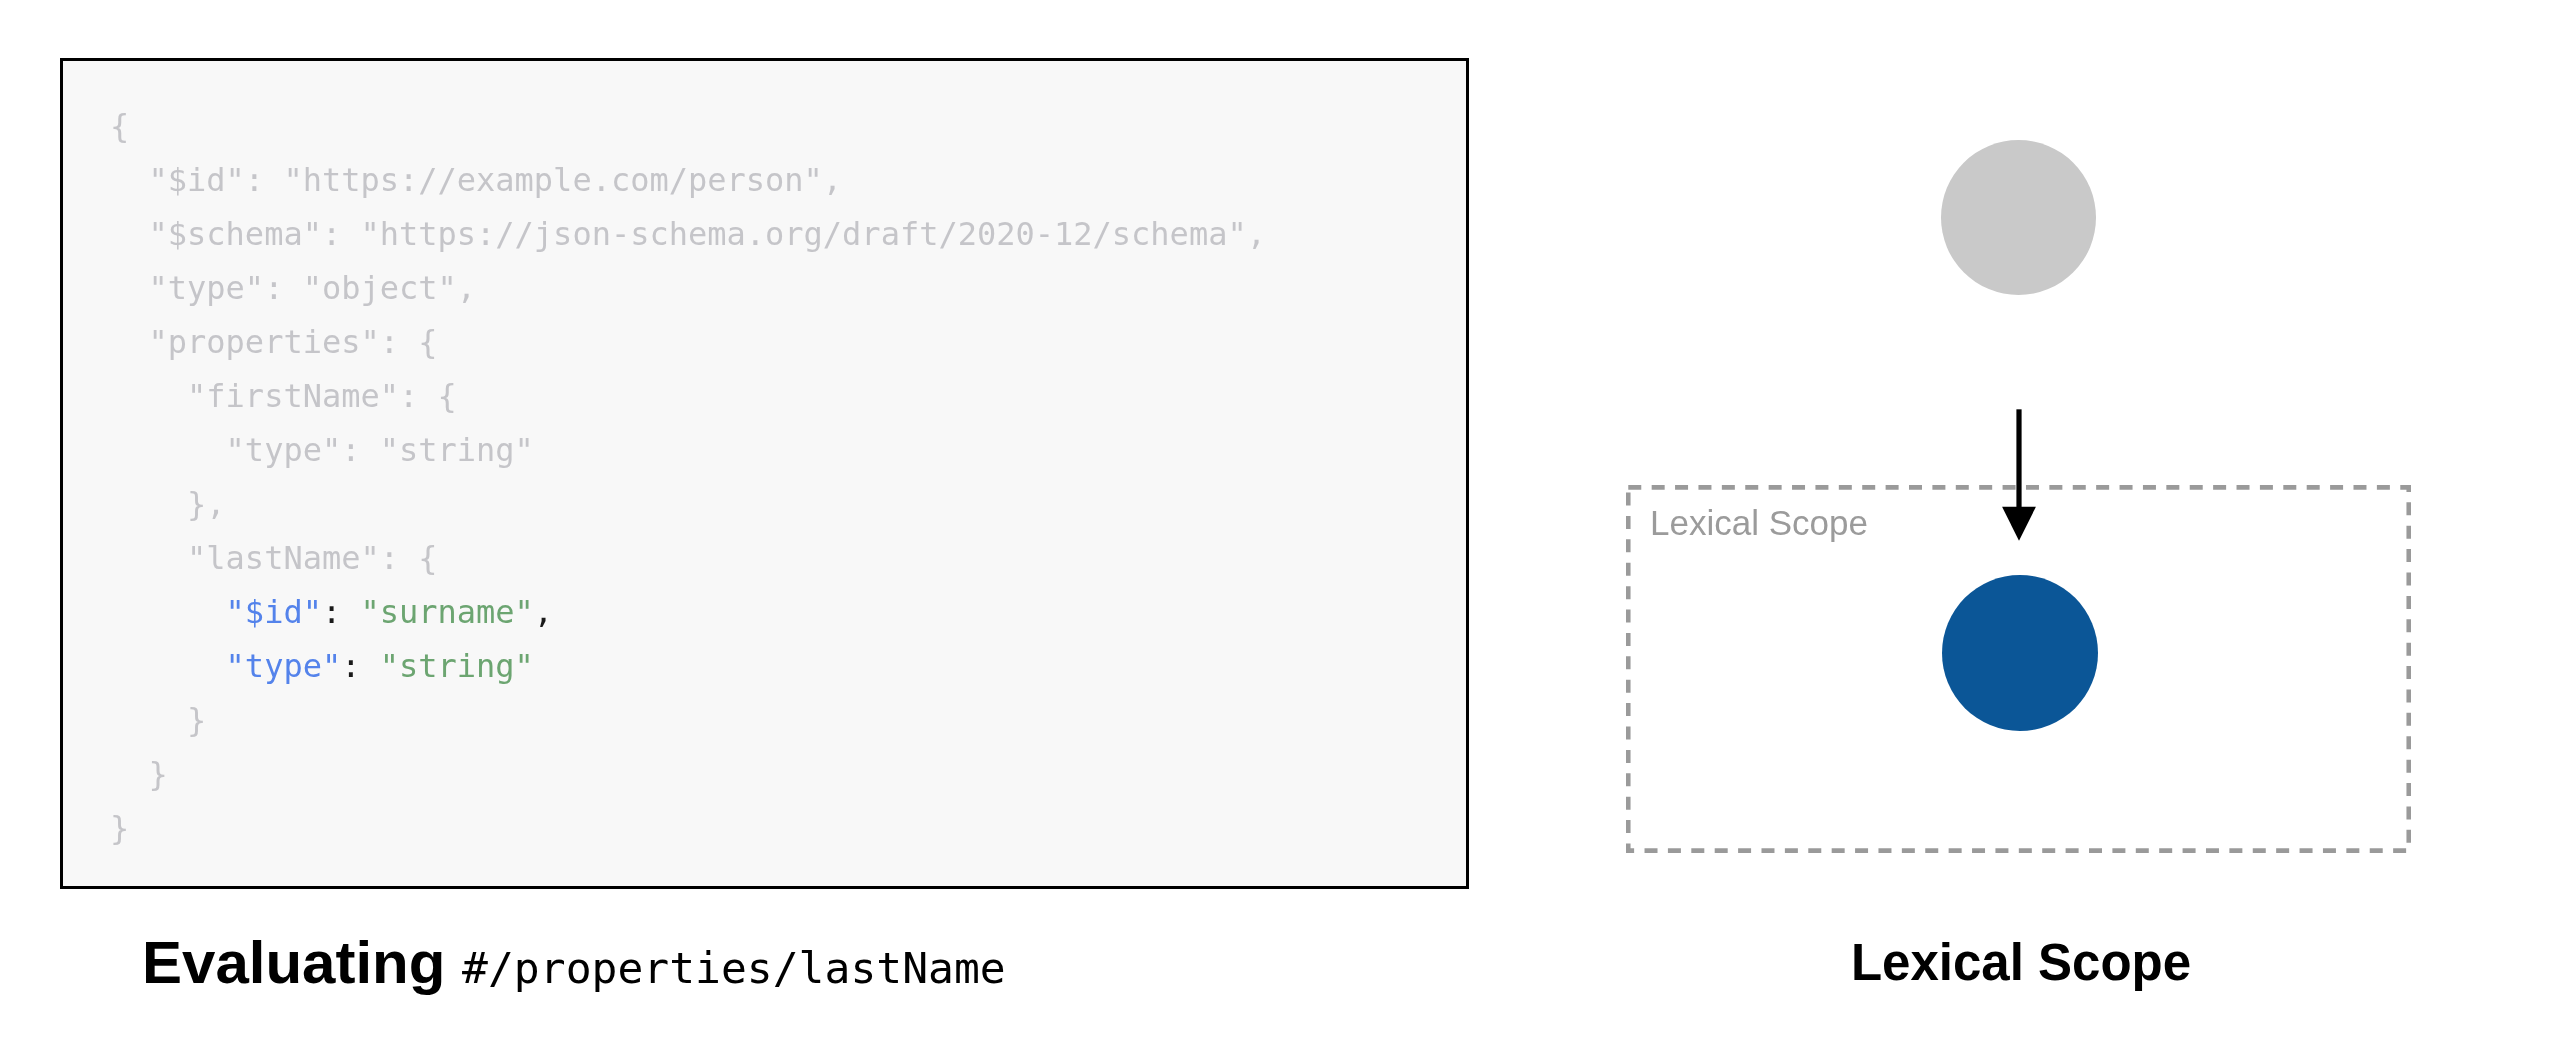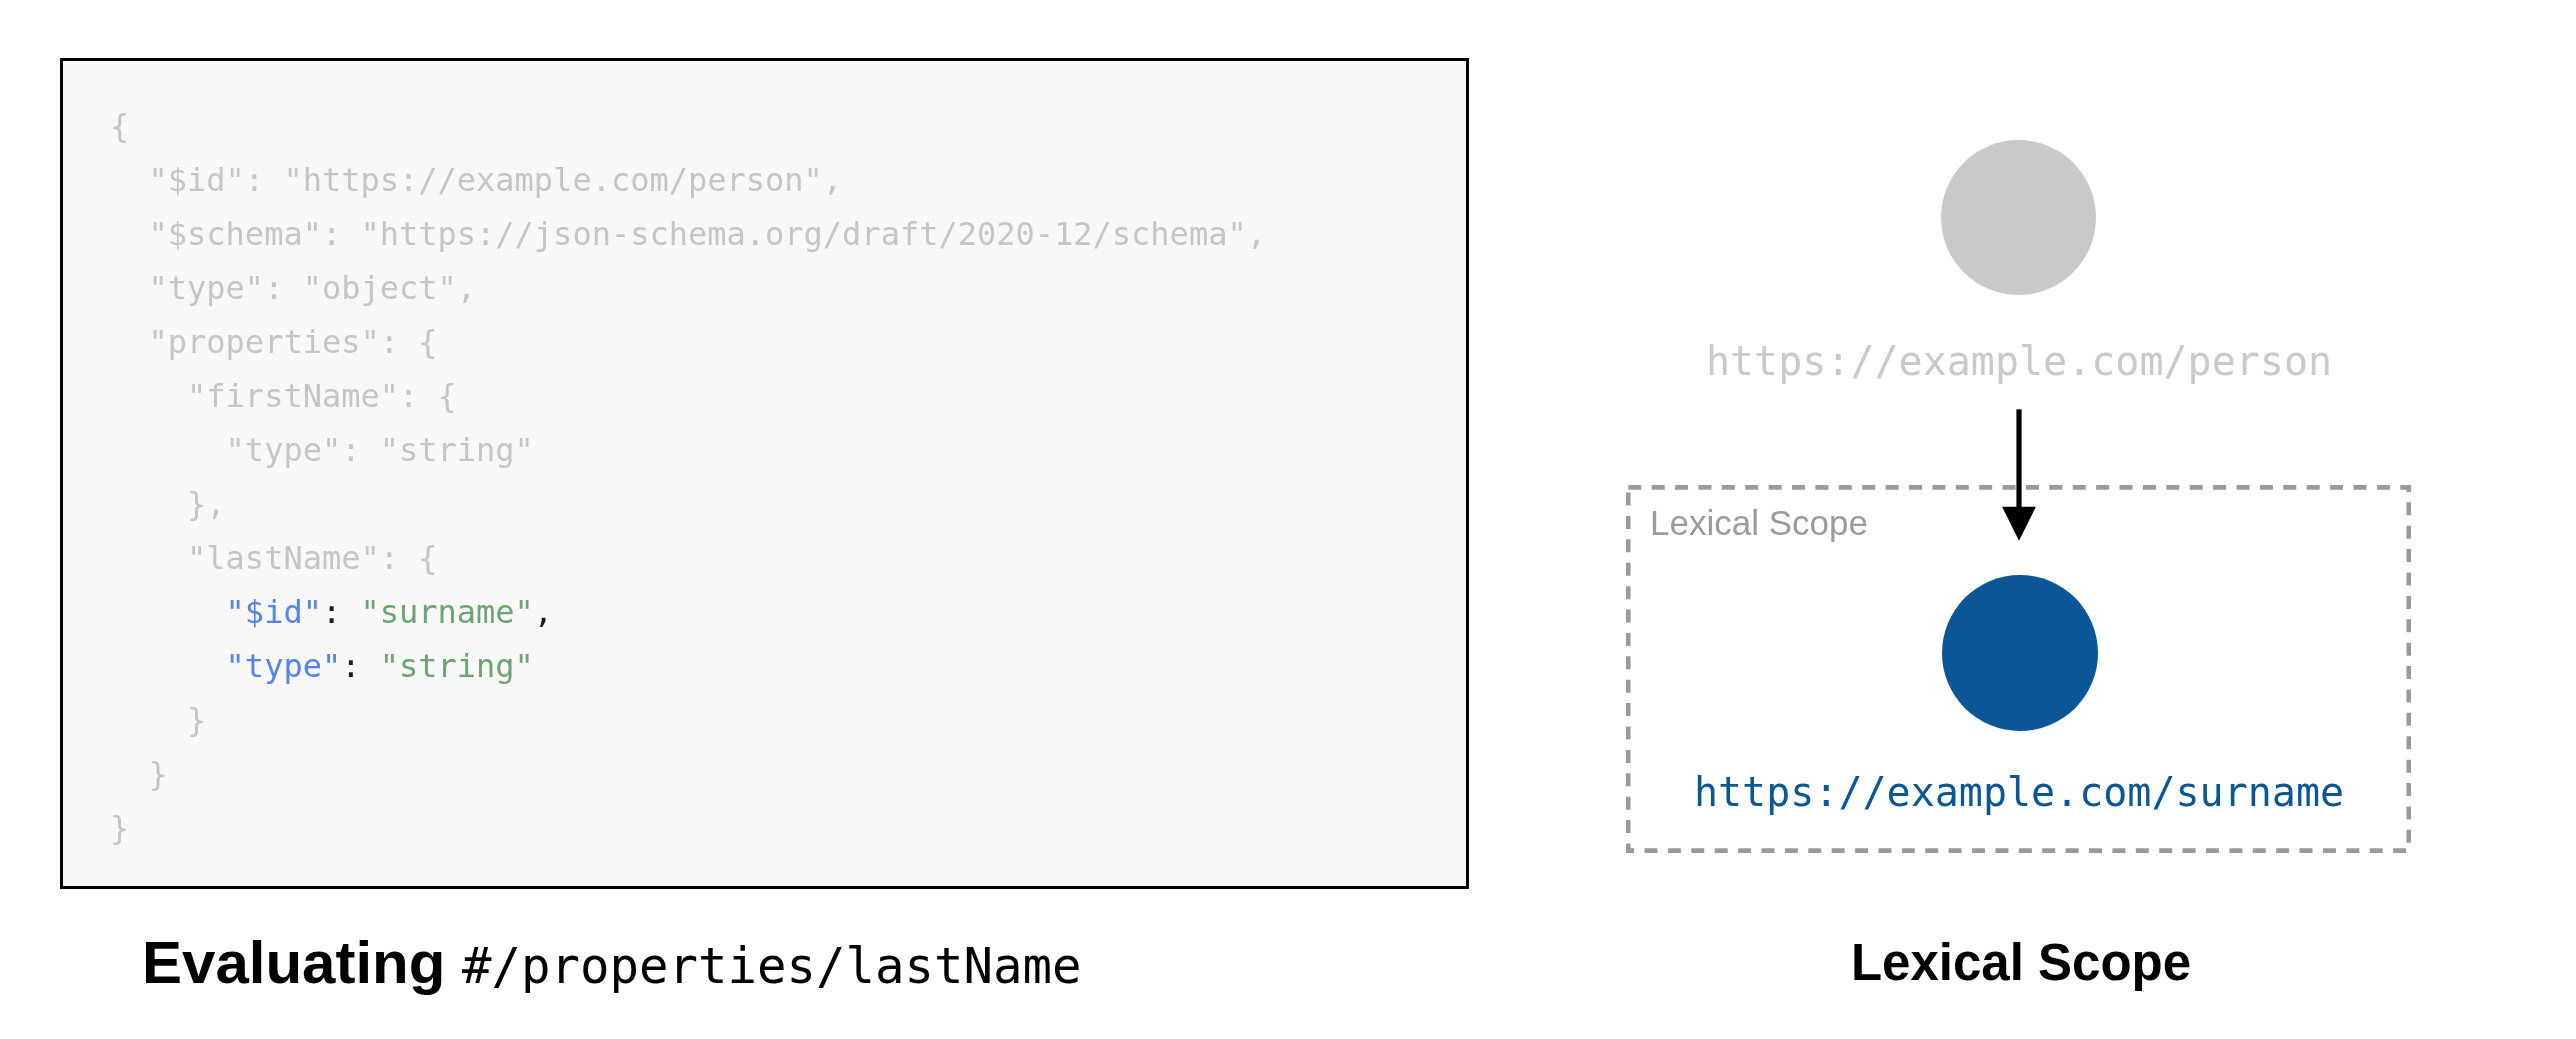--- a/index.html
+++ b/index.html
@@ -33,21 +33,21 @@
   .tok-black{color:var(--code-black);}
   
   .caption-left{
     position:absolute; left:142px; top:933px; line-height:60px;
     white-space:pre; color:var(--ink);
   }
   .caption-left .cap-bold{
     font-family:"Liberation Sans", sans-serif; font-weight:700; font-size:60px;
   }
   .caption-left .cap-mono{
-    font-family:"DejaVu Sans Mono", monospace; font-weight:400; font-size:49px;
+    font-family:"DejaVu Sans Mono", monospace; font-weight:400; font-size:43px;
   }
   .caption-right{
     position:absolute; left:2021px; top:933px; transform:translateX(-50%);
     font-family:"Liberation Sans", sans-serif; font-weight:700; font-size:51px;
     line-height:60px; color:var(--ink); white-space:nowrap;
   }
   
   .node{position:absolute; border-radius:50%;}
   .node-person{left:1941px; top:140px; width:155px; height:155px; background:var(--node-gray);}
   .node-surname{left:1942px; top:575px; width:156px; height:156px; background:var(--node-blue);}
@@ -70,31 +70,29 @@
 
 <div class="stage">
 
   <div class="code-box">
     <pre class="code-lines"><div class="code-line"><span class="tok-gray">{</span></div><div class="code-line"><span class="tok-gray">  "$id": "https://example.com/person",</span></div><div class="code-line"><span class="tok-gray">  "$schema": "https://json-schema.org/draft/2020-12/schema",</span></div><div class="code-line"><span class="tok-gray">  "type": "object",</span></div><div class="code-line"><span class="tok-gray">  "properties": {</span></div><div class="code-line"><span class="tok-gray">    "firstName": {</span></div><div class="code-line"><span class="tok-gray">      "type": "string"</span></div><div class="code-line"><span class="tok-gray">    },</span></div><div class="code-line"><span class="tok-gray">    "lastName": {</span></div><div class="code-line"><span class="tok-gray">      </span><span class="tok-blue">"$id"</span><span class="tok-black">: </span><span class="tok-green">"surname"</span><span class="tok-black">,</span></div><div class="code-line"><span class="tok-gray">      </span><span class="tok-blue">"type"</span><span class="tok-black">: </span><span class="tok-green">"string"</span></div><div class="code-line"><span class="tok-gray">    }</span></div><div class="code-line"><span class="tok-gray">  }</span></div><div class="code-line"><span class="tok-gray">}</span></div></pre>
   </div>
 
   <div class="caption-left"><span class="cap-bold">Evaluating </span><span class="cap-mono">#/properties/lastName</span></div>
 
   <div class="node node-person"></div>
-  <div class="url-label url-person">https://example.com/person</div>
 
   <svg class="scope-svg" width="785" height="368" viewBox="0 0 1208 566">
     <rect x="3.5" y="3.5" width="1201" height="559" fill="none" stroke-width="7" stroke-dasharray="20 16" style="stroke:var(--dash-gray)"></rect>
   </svg>
   <div class="scope-label">Lexical Scope</div>
 
   <svg class="arrow-svg" width="78" height="140" viewBox="0 0 120 215">
     <line x1="60" y1="8" x2="60" y2="164" stroke-width="8" style="stroke:var(--ink)"></line>
     <polygon points="34,158 86,158 60,210" style="fill:var(--ink)"></polygon>
   </svg>
 
   <div class="node node-surname"></div>
-  <div class="url-label url-surname">https://example.com/surname</div>
 
   <div class="caption-right">Lexical Scope</div>
 
 </div>
 
 
 </body></html>

